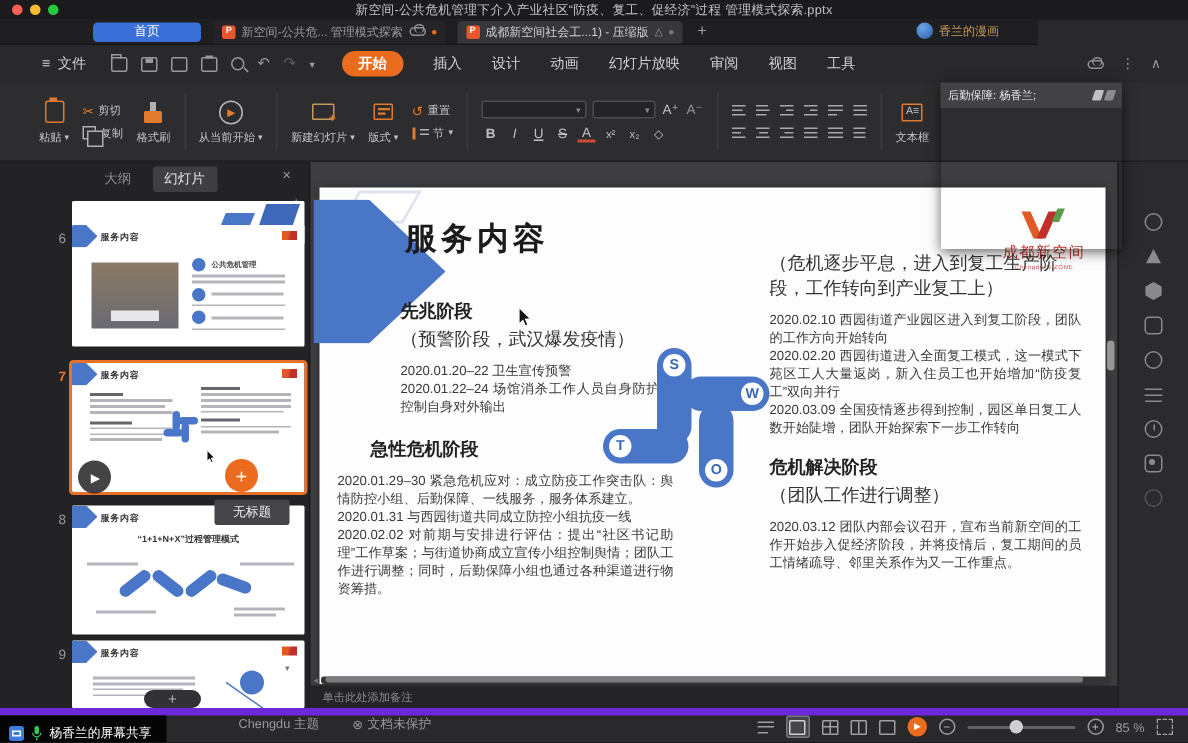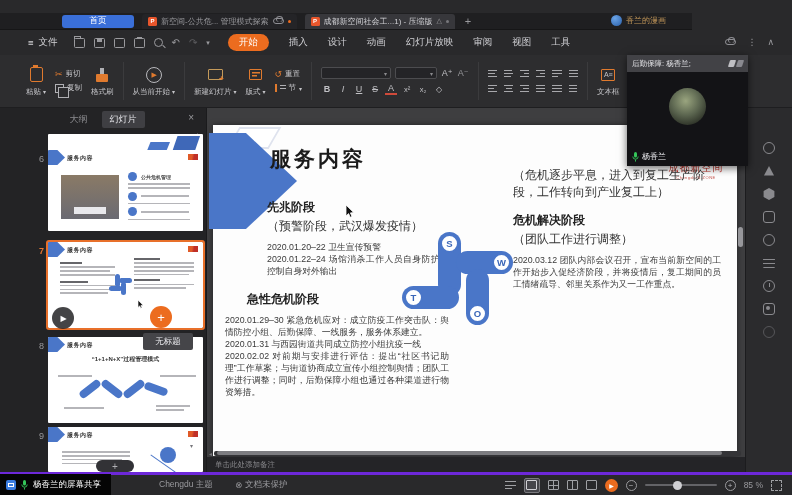--- a/index.html
+++ b/index.html
@@ -33,21 +33,21 @@
   .menubar{position:absolute;left:0;top:30px;width:792px;height:25px;background:#29292b;display:flex;align-items:center}
   .file-btn{margin-left:28px;display:flex;align-items:center;gap:5px;color:#d2d2d6;font-size:9.5px}
   .qicons{display:flex;align-items:center;gap:9px;margin-left:16px;color:#9a9a9e;font-size:10px}
   .qi{width:11px;height:10px;border:1px solid #9a9a9e;border-radius:1.5px;position:relative}
   .qi.folder::before{content:"";position:absolute;left:-1px;top:-3px;width:5px;height:2px;border:1px solid #9a9a9e;border-bottom:none}
   .qi.save::before{content:"";position:absolute;left:2px;top:0;width:5px;height:3px;background:#9a9a9e}
   .qi.print::before{content:"";position:absolute;left:2px;top:-2px;width:5px;height:2px;background:#9a9a9e}
   .qi.find{border-radius:50%;width:9px;height:9px}
   .qi.find::before{content:"";position:absolute;left:7px;top:7px;width:4px;height:1px;background:#9a9a9e;transform:rotate(45deg)}
   .menu-items{display:flex;align-items:center;gap:20px;margin-left:18px;font-size:9.5px;color:#d0d0d4}
-  .menu-item.start{background:#ec6c1f;color:#fff;border-radius:9px;padding:2px 11px;font-weight:normal}
+  .menu-item.start{background:#ec6c1f;color:#fff;border-radius:9px;padding:2px 11px;font-weight:bold}
   .mright{position:absolute;right:18px;top:7px;display:flex;align-items:center;gap:11px;color:#9a9a9e;font-size:9px}
   
   .ribbon{position:absolute;left:0;top:55px;width:792px;height:53px;background:#2d2d2f;border-bottom:1px solid #1e1e20;display:flex;align-items:center;padding-left:26px;gap:9px}
   .vsep{width:1px;height:38px;background:#3b3b3d;flex:none}
   .rcol{display:flex;flex-direction:column;align-items:center;gap:3px;font-size:7.5px;color:#c4c4c8;flex:none}
   .rcol .ric{height:18px;display:flex;align-items:center;justify-content:center}
   .rlab{display:flex;gap:2px;align-items:center;white-space:nowrap}
   .stack{display:flex;flex-direction:column;gap:4px;font-size:7.5px;color:#c4c4c8;flex:none}
   .rs{display:flex;align-items:center;gap:3px;white-space:nowrap}
   .clip{width:13px;height:15px;border:1.4px solid #e07a2e;border-radius:2px;position:relative}
@@ -113,21 +113,21 @@
   .mlogo i{display:inline-block;width:6px;height:7px;transform:skewX(-18deg);margin-left:2px;border-radius:1px}
   .meet-b{height:94px;background:#131316;position:relative}
   .mavatar{position:absolute;left:42px;top:16px;width:37px;height:37px;border-radius:50%;background:radial-gradient(circle at 45% 35%,#9aa57f,#5c6650 45%,#2f3429 78%)}
   .mname{position:absolute;left:5px;bottom:4px;display:flex;align-items:center;gap:3px;font-size:8px;color:#f0f0f4}
   
   .hscroll{position:absolute;left:2px;top:342px;width:532px;height:6px;display:flex;align-items:center;gap:2px}
   .hs-track{flex:1;height:5px;background:#343437;border-radius:2px;position:relative}
   .hs-thumb{position:absolute;left:3px;top:0.5px;width:505px;height:4px;background:#7c7c80;border-radius:2px}
   .notesbar{position:absolute;left:0;top:349px;width:538px;height:15px;background:#242427;display:flex;align-items:center;padding-left:8px;font-size:7.5px;color:#8a8a8e}
   
-  .statusbar{position:absolute;left:0;top:472px;width:792px;height:23px;background:#29292b;border-top:3px solid #6d28d9;display:flex;align-items:center;font-size:8.5px;color:#9a9a9e}
+  .statusbar{position:absolute;left:0;top:472px;width:792px;height:23px;background:#29292b;border-top:5px solid #6d28d9;display:flex;align-items:flex-start;font-size:8.5px;color:#9a9a9e}
   .share-badge{height:23px;background:#050505;display:flex;align-items:center;gap:5px;padding:0 10px 0 6px;color:#fff;font-size:8.5px}
   .scr-ic{width:10px;height:10px;background:#3b7de0;border-radius:2px;display:flex;align-items:center;justify-content:center}
   .scr-ic i{width:6px;height:4px;border:1px solid #fff;display:block}
   .sright{margin-left:auto;display:flex;align-items:center;gap:8px;padding-right:10px}
   .svi{width:11px;height:10px;border:1px solid #9fa0a4;border-radius:1px;position:relative}
   .svi.grid{background:linear-gradient(#9fa0a4,#9fa0a4) 50% 0/1px 100% no-repeat,linear-gradient(#9fa0a4,#9fa0a4) 0 50%/100% 1px no-repeat}
   .svi.split{background:linear-gradient(#9fa0a4,#9fa0a4) 50% 0/1px 100% no-repeat}
   .svi.notes-i{border:none;background:linear-gradient(#9fa0a4,#9fa0a4) 0 1px/11px 1.2px no-repeat,linear-gradient(#9fa0a4,#9fa0a4) 0 4.5px/11px 1.2px no-repeat,linear-gradient(#9fa0a4,#9fa0a4) 0 8px/7px 1.2px no-repeat}
   .view-active{background:#45454a;border:1px solid #7a7a7e;border-radius:2px;padding:1.5px;display:flex}
   .oplay{width:13px;height:13px;border-radius:50%;background:#ec6c1f;color:#fff;font-size:6px;display:flex;align-items:center;justify-content:center;padding-left:1px}
@@ -135,20 +135,28 @@
   .ztrack{width:72px;height:2px;background:#636367;border-radius:1px;position:relative}
   .zthumb{position:absolute;left:28px;top:-3.5px;width:9px;height:9px;border-radius:50%;background:#cfcfd3}
   .fsq{width:11px;height:11px;border:1px dashed #9fa0a4;border-radius:1px}
   .mic-svg{flex:none}
 </style>
 </head>
 <body>
 
 <div id="app">
 
+  <div class="titlebar">
+    <div class="lights">
+      <span class="light" style="background:#ff5f57"></span>
+      <span class="light" style="background:#febc2e"></span>
+      <span class="light" style="background:#28c840"></span>
+    </div>
+    <span class="title-text">新空间-公共危机管理下介入产业社区“防疫、复工、促经济”过程 管理模式探索.pptx</span>
+  </div>
 
   <div class="tabrow">
     <div class="home-pill">首页</div>
     <div class="doc-tab">
       <span class="ppt-ico">P</span>
       <span class="tab-label">新空间-公共危... 管理模式探索</span>
       <span class="clouds"></span>
       <span class="dot-o"></span>
     </div>
     <div class="doc-tab active">
@@ -525,20 +533,23 @@
         <div style="margin-top:13px">
           <div class="s-head" style="padding-left:22px">急性危机阶段</div>
           <div class="s-body pre">2020.01.29–30  紧急危机应对：成立防疫工作突击队：舆情防控小组、后勤保障、一线服务，服务体系建立。
 2020.01.31  与西园街道共同成立防控小组抗疫一线
 2020.02.02  对前期与安排进行评估：提出“社区书记助理”工作草案；与街道协商成立宣传小组控制舆情；团队工作进行调整；同时，后勤保障小组也通过各种渠道进行物资筹措。</div>
         </div>
       </div>
 
       <div class="abs" style="left:300px;top:40px;width:208px">
         <div class="s-sub">（危机逐步平息，进入到复工生产阶段，工作转向到产业复工上）</div>
+        <div class="s-body pre">2020.02.10  西园街道产业园区进入到复工阶段，团队的工作方向开始转向
+2020.02.20  西园街道进入全面复工模式，这一模式下苑区工人大量返岗，新入住员工也开始增加“防疫复工”双向并行
+2020.03.09  全国疫情逐步得到控制，园区单日复工人数开始陡增，团队开始探索下一步工作转向</div>
         <div class="s-head" style="margin-top:11px">危机解决阶段</div>
         <div class="s-sub">（团队工作进行调整）</div>
         <div class="s-body pre">2020.03.12  团队内部会议召开，宣布当前新空间的工作开始步入促经济阶段，并将疫情后，复工期间的员工情绪疏导、邻里关系作为又一工作重点。</div>
       </div>
 
       <div>
         <span class="cap" style="left:225px;top:107px;width:23px;height:64px;border-radius:12px"></span>
         <span class="cap" style="left:243px;top:126px;width:57px;height:23px;border-radius:12px"></span>
         <span class="cap" style="left:253px;top:144px;width:23px;height:56px;border-radius:12px"></span>
         <span class="cap" style="left:189px;top:161px;width:57px;height:23px;border-radius:12px"></span>
@@ -580,31 +591,20 @@
   </div>
 
   <div class="meet">
     <div class="meet-h">
       <span>后勤保障: 杨香兰;</span>
       <span class="mlogo">
           <i style="background:#c0c0c4"></i>
           <i style="background:#8a8a90"></i>
         </span>
     </div>
-    <div class="meet-b">
-      <div class="mavatar"></div>
-      <div class="mname">
-        <svg class="mic-svg" width="7" height="10" viewBox="0 0 7 10">
-            <rect x="2" y="0" width="3" height="5.5" rx="1.5" fill="#34c759"></rect>
-            <path d="M0.8 4.5 a2.7 2.7 0 0 0 5.4 0" stroke="#34c759" stroke-width="0.9" fill="none"></path>
-            <line x1="3.5" y1="7.6" x2="3.5" y2="9.6" stroke="#34c759" stroke-width="0.9"></line>
-          </svg>
-        <span>杨香兰</span>
-      </div>
-    </div>
   </div>
 
   <div class="statusbar">
     <div class="share-badge">
       <span class="scr-ic">
           <i></i>
         </span>
       <svg width="7" height="10" viewBox="0 0 7 10">
           <rect x="2" y="0" width="3" height="5.5" rx="1.5" fill="#34c759"></rect>
           <path d="M0.8 4.5 a2.7 2.7 0 0 0 5.4 0" stroke="#34c759" stroke-width="0.9" fill="none"></path>

